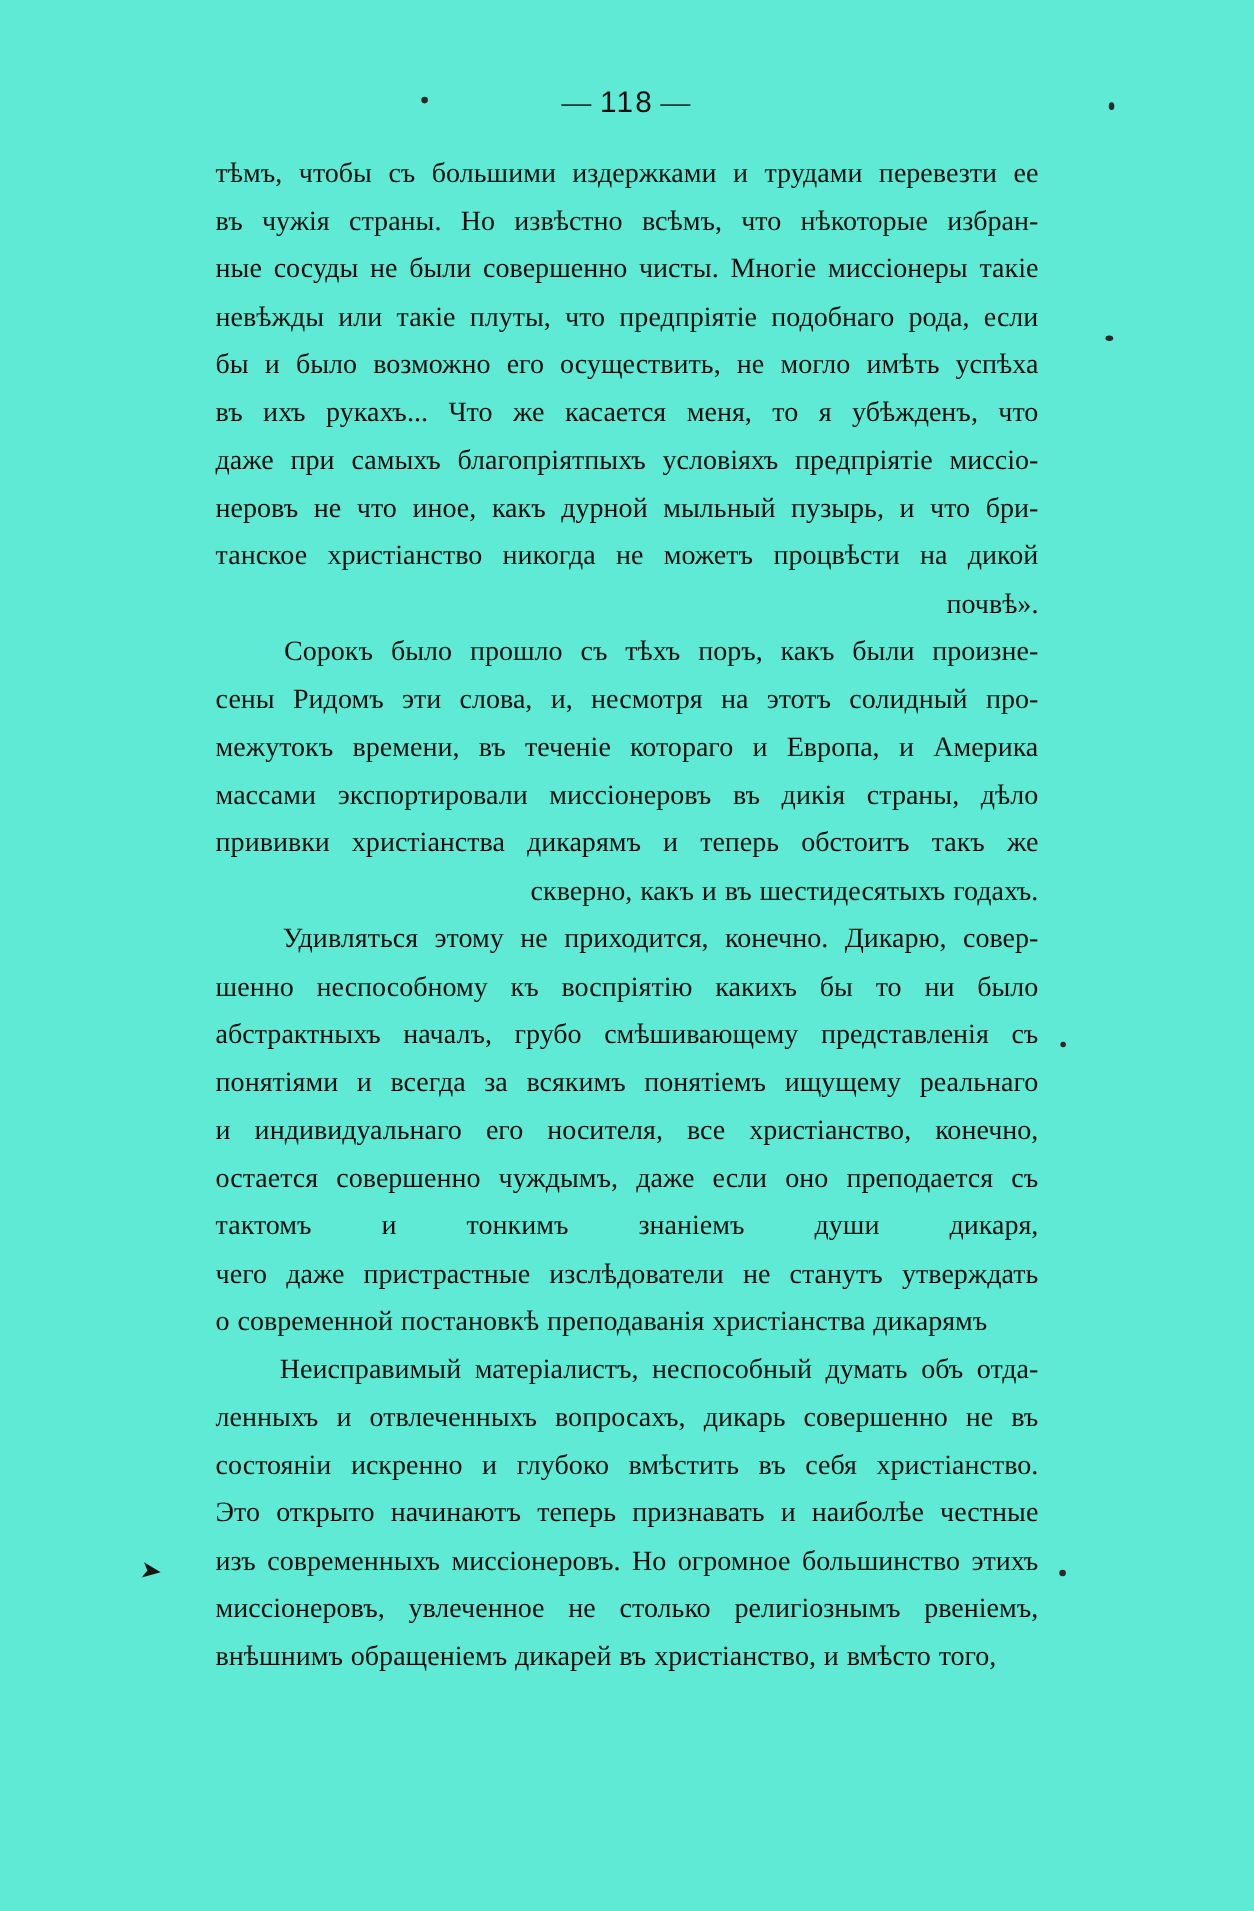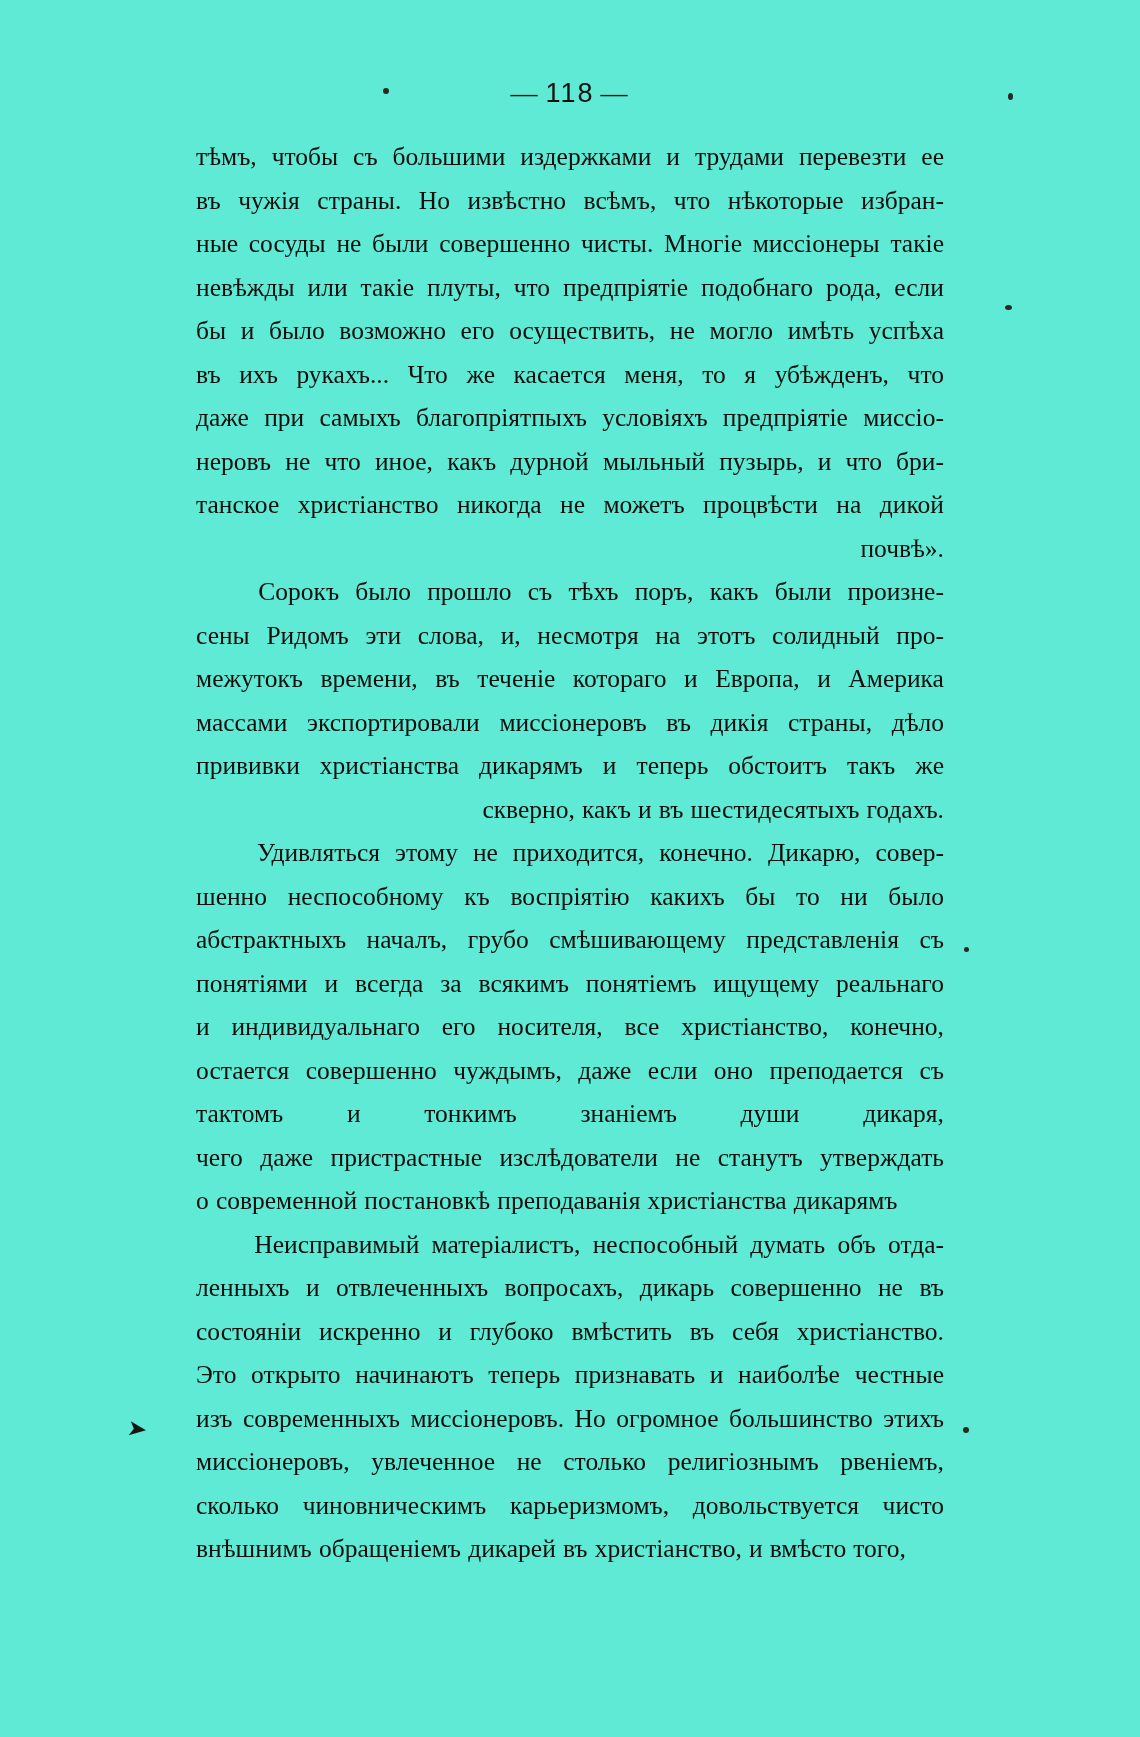--- a/index.html
+++ b/index.html
@@ -146,18 +146,17 @@
         <div class="line"><span>чего</span><span>даже</span><span>пристрастные</span><span>изслѣдователи</span><span>не</span><span>станутъ</span><span>утверждать</span></div>
         <div class="line last" style="justify-content: flex-start;"><span style="margin-right: 0.28em;">о</span><span style="margin-right: 0.28em;">современной</span><span style="margin-right: 0.28em;">постановкѣ</span><span style="margin-right: 0.28em;">преподаванія</span><span style="margin-right: 0.28em;">христіанства</span><span>дикарямъ</span></div>
       </div>
     <div class="para">
         <div class="line"><span class="lead-indent"></span><span>Неисправимый</span><span>матеріалистъ,</span><span>неспособный</span><span>думать</span><span>объ</span><span>отда-</span></div>
         <div class="line"><span>ленныхъ</span><span>и</span><span>отвлеченныхъ</span><span>вопросахъ,</span><span>дикарь</span><span>совершенно</span><span>не</span><span>въ</span></div>
         <div class="line"><span>состояніи</span><span>искренно</span><span>и</span><span>глубоко</span><span>вмѣстить</span><span>въ</span><span>себя</span><span>христіанство.</span></div>
         <div class="line"><span>Это</span><span>открыто</span><span>начинаютъ</span><span>теперь</span><span>признавать</span><span>и</span><span>наиболѣе</span><span>честные</span></div>
         <div class="line"><span>изъ</span><span>современныхъ</span><span>миссіонеровъ.</span><span>Но</span><span>огромное</span><span>большинство</span><span>этихъ</span></div>
         <div class="line"><span>миссіонеровъ,</span><span>увлеченное</span><span>не</span><span>столько</span><span>религіознымъ</span><span>рвеніемъ,</span></div>
-        <div class="line"><span>сколько</span><span>чиновническимъ</span><span>карьеризмомъ,</span><span>довольствуется</span><span>чисто</span></div>
         <div class="line last" style="justify-content: flex-start;"><span style="margin-right: 0.28em;">внѣшнимъ</span><span style="margin-right: 0.28em;">обращеніемъ</span><span style="margin-right: 0.28em;">дикарей</span><span style="margin-right: 0.28em;">въ</span><span style="margin-right: 0.28em;">христіанство,</span><span style="margin-right: 0.28em;">и</span><span style="margin-right: 0.28em;">вмѣсто</span><span>того,</span></div>
       </div>
   </div>
 
 </div>
 
 </body></html>

